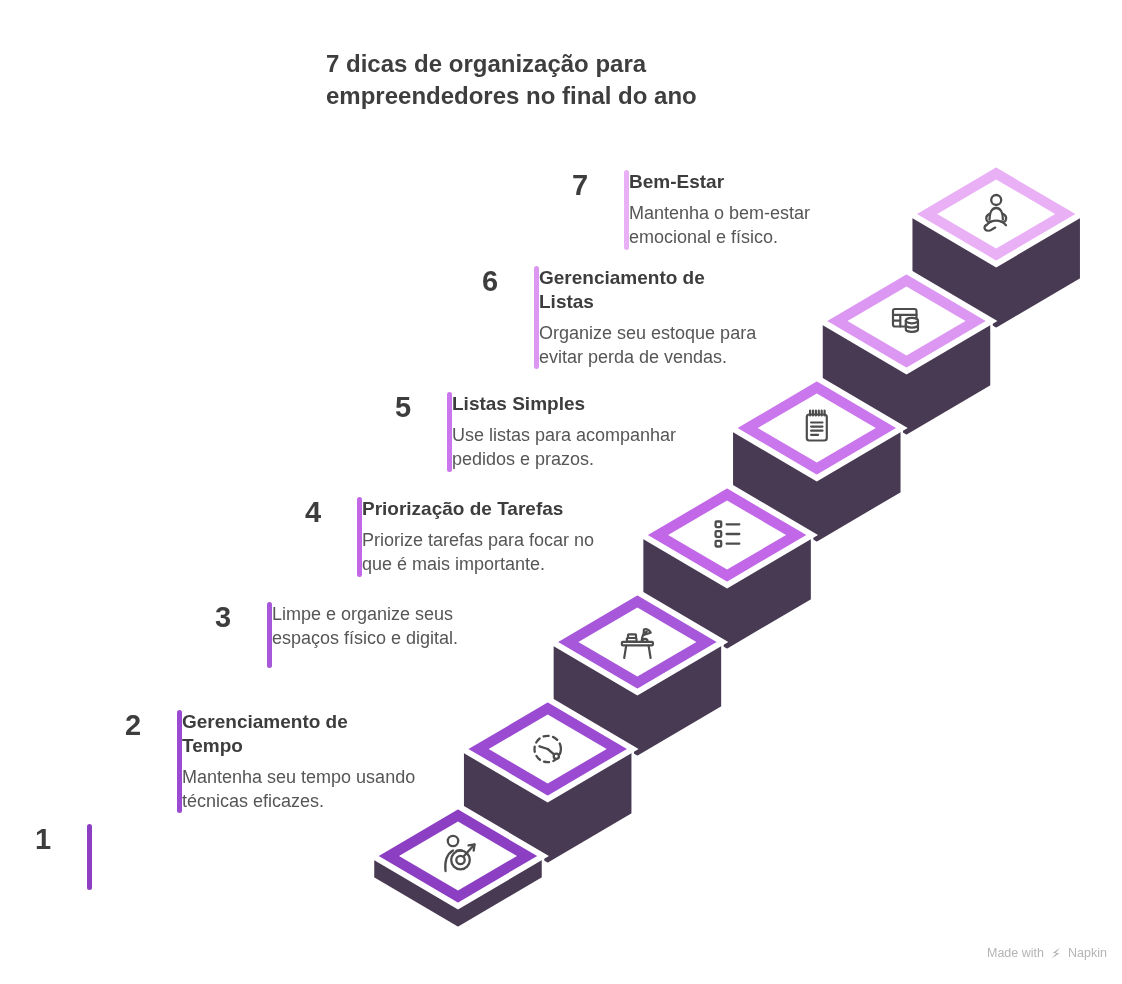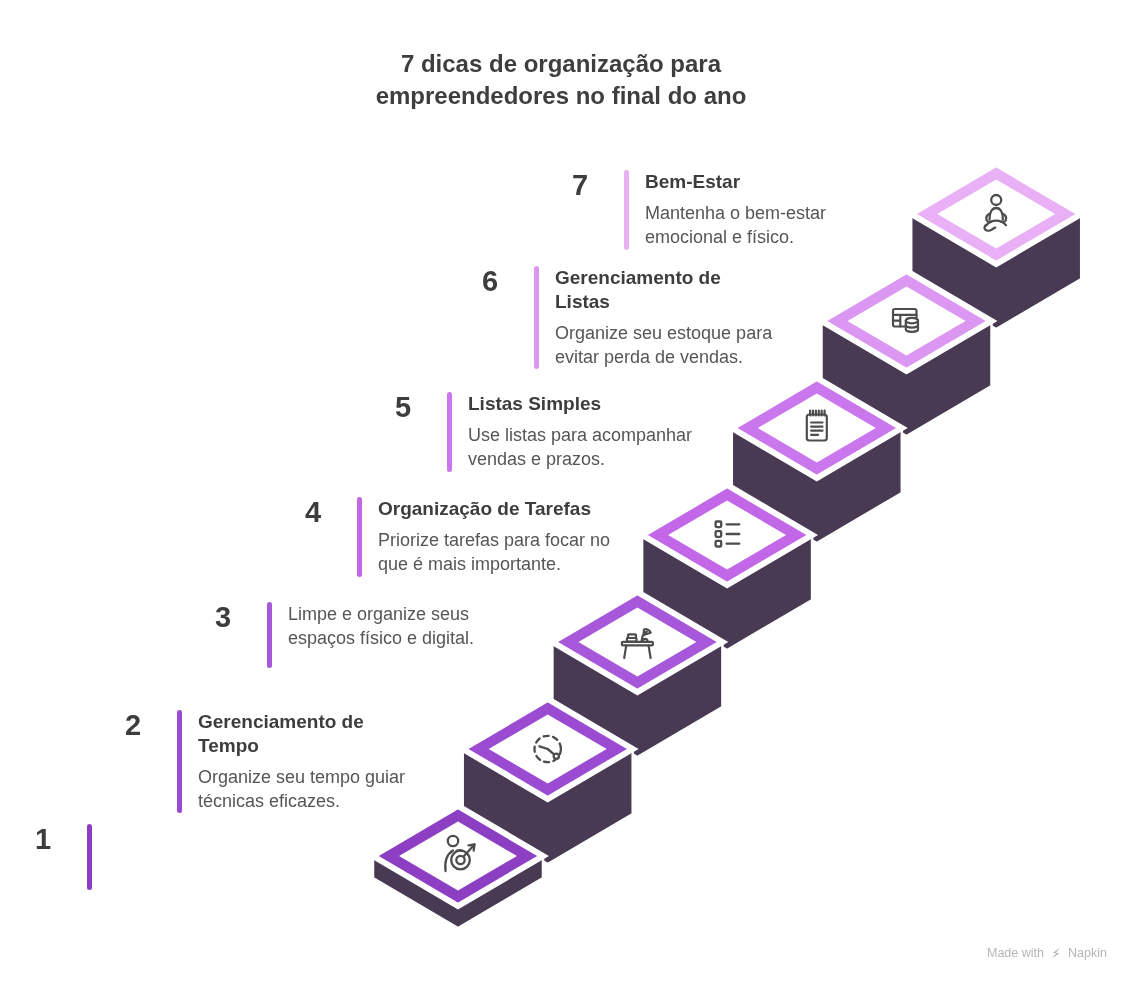--- a/index.html
+++ b/index.html
@@ -2,34 +2,34 @@
 <html><head>
 <meta charset="utf-8">
 <style>
   html,body{margin:0;padding:0;background:#ffffff;}
   .canvas{
     position:relative;width:1122px;height:984px;background:#ffffff;
     font-family:"Liberation Sans",sans-serif;overflow:hidden;
   }
   .title{
     position:absolute;top:48px;left:50%;transform:translateX(-50%);
-    width:470px;margin:0;text-align:center;
+    width:470px;margin:0;
     font-size:24px;line-height:1.35;font-weight:700;color:#3e3e3e;
   }
   #stairs{position:absolute;left:0;top:0;}
   .step-label{position:absolute;display:flex;align-items:flex-start;}
   .step-num{
     flex:none;width:30px;font-size:29px;font-weight:700;color:#3d3d3d;
     line-height:1;padding-top:1px;
   }
   .bar{
     flex:none;width:5px;border-radius:2.5px;align-self:stretch;
     margin-left:22px;min-height:66px;background:#999;
   }
-  .step-content{padding-left:16px;}
+  .step-content{}
   .step-title{margin:0 0 7px;font-size:19px;font-weight:700;color:#3d3d3d;max-width:225px;line-height:1.25;}
   .step-desc{margin:0;font-size:18px;color:#565656;max-width:240px;line-height:1.36;}
   .pos-1{left:35px;top:824px;}
   .pos-2{left:125px;top:710px;}
   .pos-3{left:215px;top:602px;}
   .pos-4{left:305px;top:497px;}
   .pos-5{left:395px;top:392px;}
   .pos-6{left:482px;top:266px;}
   .pos-7{left:572px;top:170px;}
   .footer{
@@ -92,44 +92,44 @@
 
   <div class="step-label pos-1">
     <div class="step-num">1</div>
     <div class="bar" style="background: rgb(141, 63, 196);"></div>
   </div>
   <div class="step-label pos-2">
     <div class="step-num">2</div>
     <div class="bar" style="background: rgb(155, 75, 210);"></div>
     <div class="step-content">
       <h3 class="step-title">Gerenciamento de Tempo</h3>
-      <p class="step-desc">Organize seu tempo guiar técnicas eficazes.</p>
+      <p class="step-desc">Mantenha seu tempo usando técnicas eficazes.</p>
     </div>
   </div>
   <div class="step-label pos-3">
     <div class="step-num">3</div>
     <div class="bar" style="background: rgb(167, 87, 218);"></div>
     <div class="step-content">
       <p class="step-desc">Limpe e organize seus espaços físico e digital.</p>
     </div>
   </div>
   <div class="step-label pos-4">
     <div class="step-num">4</div>
     <div class="bar" style="background: rgb(193, 103, 232);"></div>
     <div class="step-content">
-      <h3 class="step-title">Organização de Tarefas</h3>
+      <h3 class="step-title">Priorização de Tarefas</h3>
       <p class="step-desc">Priorize tarefas para focar no que é mais importante.</p>
     </div>
   </div>
   <div class="step-label pos-5">
     <div class="step-num">5</div>
     <div class="bar" style="background: rgb(202, 118, 236);"></div>
     <div class="step-content">
       <h3 class="step-title">Listas Simples</h3>
-      <p class="step-desc">Use listas para acompanhar vendas e prazos.</p>
+      <p class="step-desc">Use listas para acompanhar pedidos e prazos.</p>
     </div>
   </div>
   <div class="step-label pos-6">
     <div class="step-num">6</div>
     <div class="bar" style="background: rgb(220, 151, 242);"></div>
     <div class="step-content">
       <h3 class="step-title">Gerenciamento de Listas</h3>
       <p class="step-desc">Organize seu estoque para evitar perda de vendas.</p>
     </div>
   </div>

